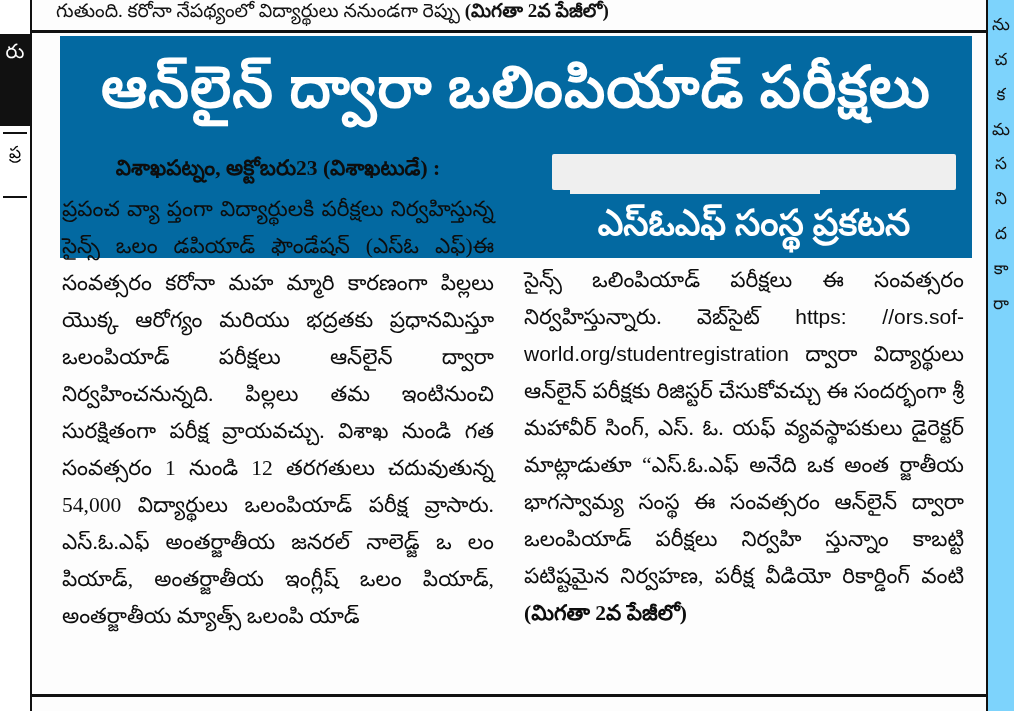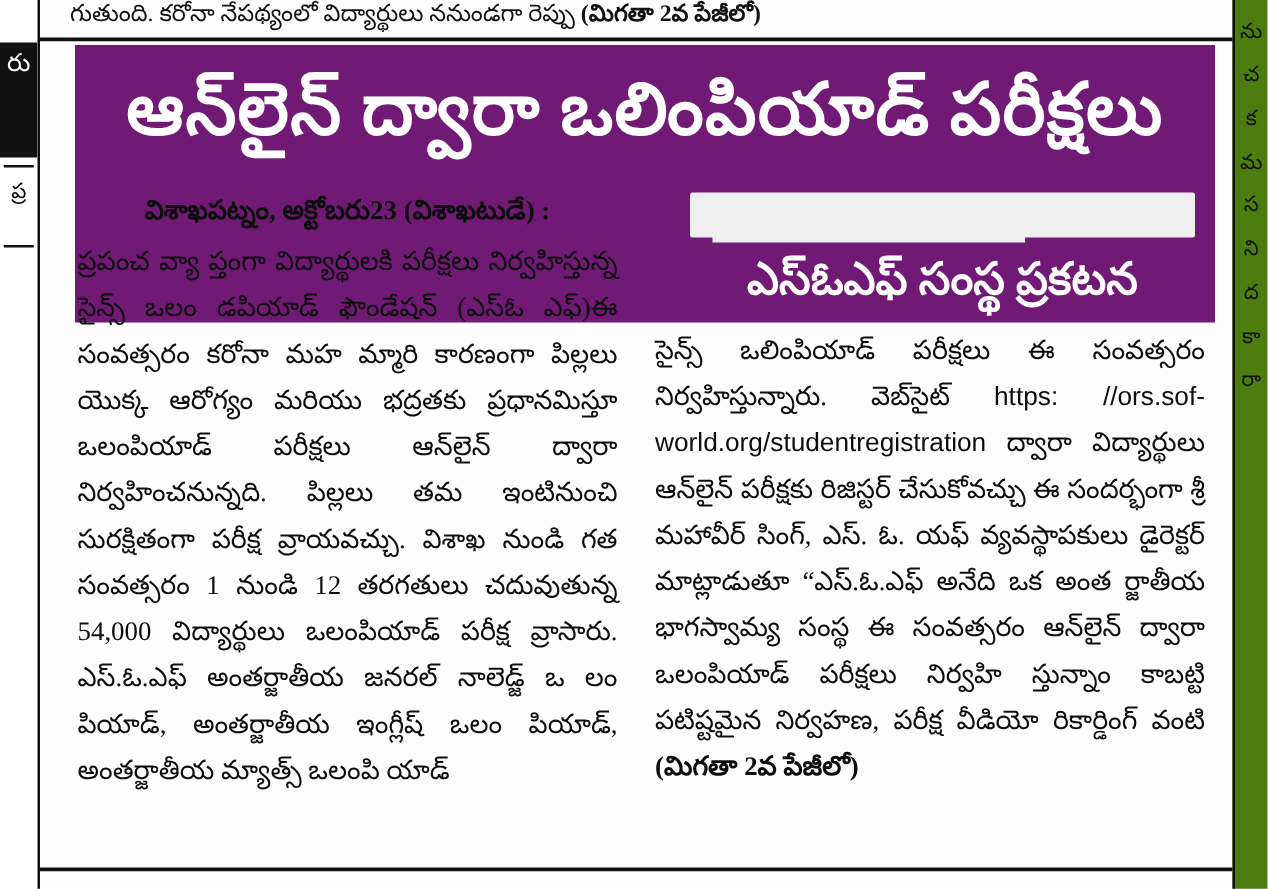--- a/index.html
+++ b/index.html
@@ -67,21 +67,21 @@
   }
 
   
   .right-strip {
     position: absolute;
     right: 0;
     top: 0;
     width: 26px;
     height: 711px;
     border-left: 2px solid #111;
-    background: #4d7c0f;
+    background: #7dd3fc;
     overflow: hidden;
   }
   .right-strip .vtext {
     position: absolute;
     left: 0;
     top: 8px;
     width: 26px;
     font-size: 17px;
     line-height: 2.05;
     text-align: center;
@@ -119,21 +119,21 @@
     background: #111;
   }
 
   
   .masthead {
     position: absolute;
     left: 28px;
     top: 36px;
     width: 912px;
     height: 222px;
-    background: #701a75;
+    background: #0369a1;
   }
   .masthead .headline {
     position: absolute;
     left: 0;
     top: 16px;
     width: 912px;
     text-align: center;
     color: #ffffff;
     font-size: 58px;
     font-weight: bold;

